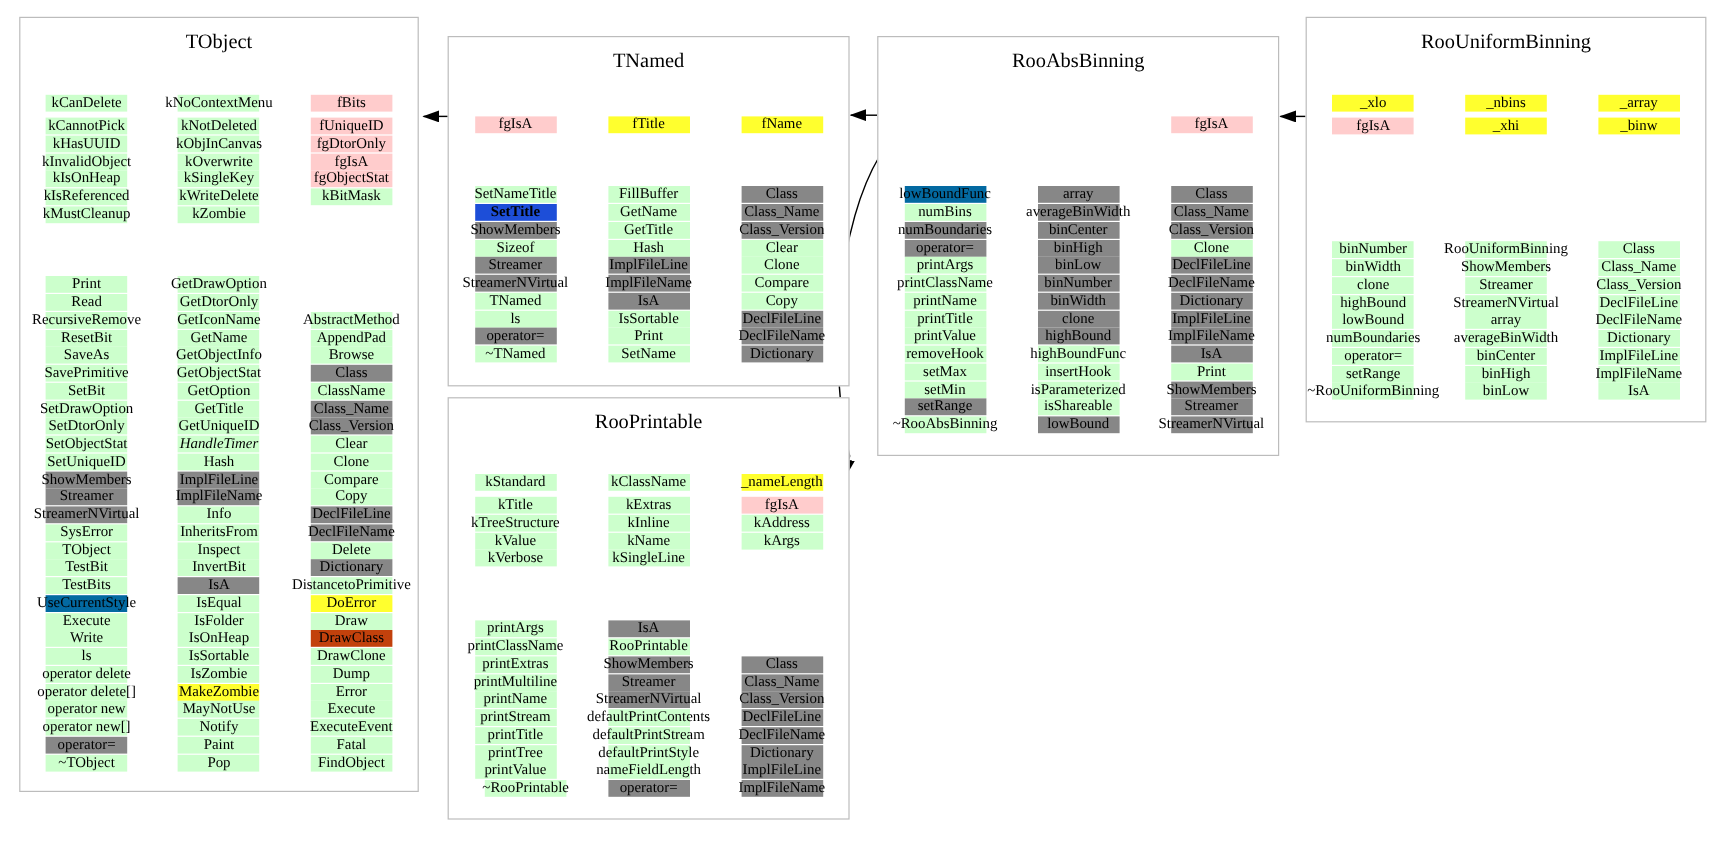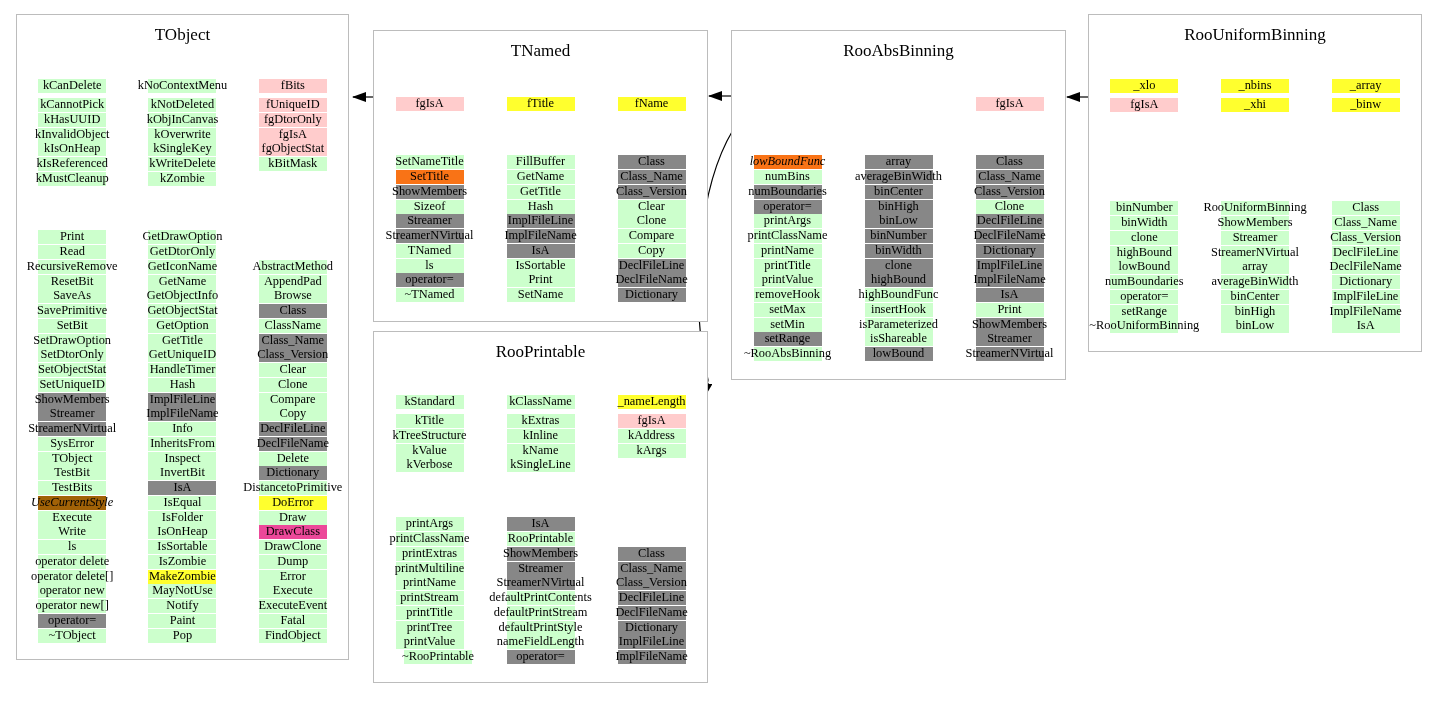--- a/index.html
+++ b/index.html
@@ -151,21 +151,21 @@
           <div class="cell">
             <span class="chip" style="background: rgb(204, 255, 204);">TObject</span>
           </div>
           <div class="cell">
             <span class="chip" style="background: rgb(204, 255, 204); font-family: Liberation Serif, serif;">TestBit</span>
           </div>
           <div class="cell">
             <span class="chip" style="background: rgb(204, 255, 204);">TestBits</span>
           </div>
           <div class="cell">
-            <span class="chip" style="background: #a16207; font-style: italic;">UseCurrentStyle</span>
+            <span class="chip" style="background: #0369a1;">UseCurrentStyle</span>
           </div>
           <div class="cell">
             <span class="chip" style="background: rgb(204, 255, 204);">Execute</span>
           </div>
           <div class="cell">
             <span class="chip" style="background: rgb(204, 255, 204);">Write</span>
           </div>
           <div class="cell">
             <span class="chip" style="background: rgb(204, 255, 204);">ls</span>
           </div>
@@ -210,21 +210,21 @@
           <div class="cell">
             <span class="chip" style="background: rgb(204, 255, 204);">GetOption</span>
           </div>
           <div class="cell">
             <span class="chip" style="background: rgb(204, 255, 204);">GetTitle</span>
           </div>
           <div class="cell">
             <span class="chip" style="background: rgb(204, 255, 204);">GetUniqueID</span>
           </div>
           <div class="cell">
-            <span class="chip" style="background: rgb(204, 255, 204);">HandleTimer</span>
+            <span class="chip" style="background: rgb(204, 255, 204); font-style: italic;">HandleTimer</span>
           </div>
           <div class="cell">
             <span class="chip" style="background: rgb(204, 255, 204);">Hash</span>
           </div>
           <div class="cell">
             <span class="chip" style="background: rgb(135, 135, 135);">ImplFileLine</span>
           </div>
           <div class="cell">
             <span class="chip" style="background: rgb(135, 135, 135);">ImplFileName</span>
           </div>
@@ -329,21 +329,21 @@
           <div class="cell">
             <span class="chip" style="background: rgb(204, 255, 204);">DistancetoPrimitive</span>
           </div>
           <div class="cell">
             <span class="chip" style="background: rgb(255, 255, 46);">DoError</span>
           </div>
           <div class="cell">
             <span class="chip" style="background: rgb(204, 255, 204);">Draw</span>
           </div>
           <div class="cell">
-            <span class="chip" style="background: #ec4899;">DrawClass</span>
+            <span class="chip" style="background: #c2410c;">DrawClass</span>
           </div>
           <div class="cell">
             <span class="chip" style="background: rgb(204, 255, 204);">DrawClone</span>
           </div>
           <div class="cell">
             <span class="chip" style="background: rgb(204, 255, 204);">Dump</span>
           </div>
           <div class="cell">
             <span class="chip" style="background: rgb(204, 255, 204);">Error</span>
           </div>
@@ -380,21 +380,21 @@
             <span class="chip" style="background: rgb(255, 255, 46);">fName</span>
           </div>
         </div>
       </div>
       <div class="section" style="top: 124px;">
         <div class="col">
           <div class="cell">
             <span class="chip" style="background: rgb(204, 255, 204);">SetNameTitle</span>
           </div>
           <div class="cell">
-            <span class="chip" style="background: #f97316;">SetTitle</span>
+            <span class="chip" style="background: #1d4ed8; font-weight: bold;">SetTitle</span>
           </div>
           <div class="cell">
             <span class="chip" style="background: rgb(135, 135, 135);">ShowMembers</span>
           </div>
           <div class="cell">
             <span class="chip" style="background: rgb(204, 255, 204);">Sizeof</span>
           </div>
           <div class="cell">
             <span class="chip" style="background: rgb(135, 135, 135);">Streamer</span>
           </div>
@@ -638,21 +638,21 @@
         <div class="col"></div>
         <div class="col">
           <div class="cell">
             <span class="chip" style="background: rgb(255, 204, 204);">fgIsA</span>
           </div>
         </div>
       </div>
       <div class="section" style="top: 124px;">
         <div class="col">
           <div class="cell">
-            <span class="chip" style="background: #f97316; font-style: italic;">lowBoundFunc</span>
+            <span class="chip" style="background: #0369a1;">lowBoundFunc</span>
           </div>
           <div class="cell">
             <span class="chip" style="background: rgb(204, 255, 204);">numBins</span>
           </div>
           <div class="cell">
             <span class="chip" style="background: rgb(135, 135, 135);">numBoundaries</span>
           </div>
           <div class="cell">
             <span class="chip" style="background: rgb(135, 135, 135);">operator=</span>
           </div>

